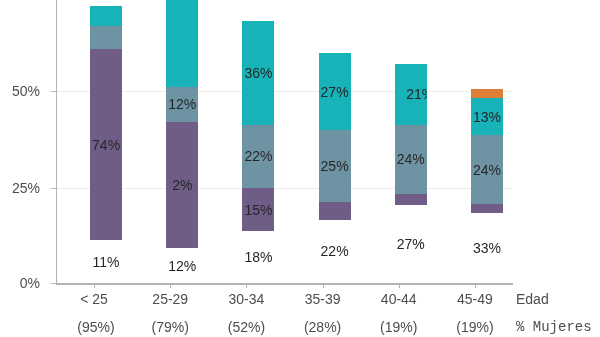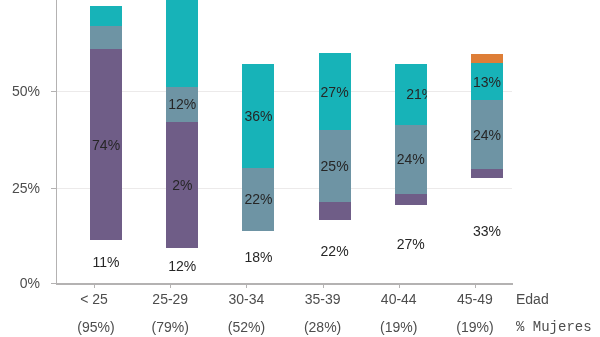--- a/index.html
+++ b/index.html
@@ -124,20 +124,23 @@
         </div>
         <div class="seg" style="background: rgb(110, 148, 164); height: 34.56px;">
           <span>12%</span>
         </div>
         <div class="seg" style="background: rgb(23, 179, 184); height: 92.16px;"></div>
       </div>
       <div class="bar-group" style="left: 162.417px; height: 288px; bottom: 1px; top: -5px;">
         <div class="seg" style="height: 51.84px;">
           <span>18%</span>
         </div>
+        <div class="seg" style="background: rgb(111, 93, 135); height: 43.2px;">
+          <span>15%</span>
+        </div>
         <div class="seg" style="background: rgb(110, 148, 164); height: 63.36px;">
           <span>22%</span>
         </div>
         <div class="seg" style="background: rgb(23, 179, 184); height: 103.68px;">
           <span>36%</span>
         </div>
       </div>
       <div class="bar-group" style="left: 238.583px; height: 288px; bottom: 1px; top: -5px;">
         <div class="seg" style="height: 63.36px;">
           <span>22%</span>
@@ -156,21 +159,21 @@
         </div>
         <div class="seg" style="background: rgb(111, 93, 135); height: 11.52px;"></div>
         <div class="seg" style="background: rgb(110, 148, 164); height: 69.12px;">
           <span>24%</span>
         </div>
         <div class="seg" style="background: rgb(23, 179, 184); height: 60.48px; padding-left: 19px;">
           <span>21%</span>
         </div>
       </div>
       <div class="bar-group" style="left: 390.917px; height: 288px; bottom: 1px; top: -5px;">
-        <div class="seg" style="height: 105px;">
+        <div class="seg" style="height: 70px;">
           <span>33%</span>
         </div>
         <div class="seg" style="background: rgb(111, 93, 135); height: 8.64px;"></div>
         <div class="seg" style="background: rgb(110, 148, 164); height: 69.12px;">
           <span>24%</span>
         </div>
         <div class="seg" style="background: rgb(23, 179, 184); height: 37.44px;">
           <span>13%</span>
         </div>
         <div class="seg" style="background: rgb(222, 126, 55); height: 8.64px;"></div>

